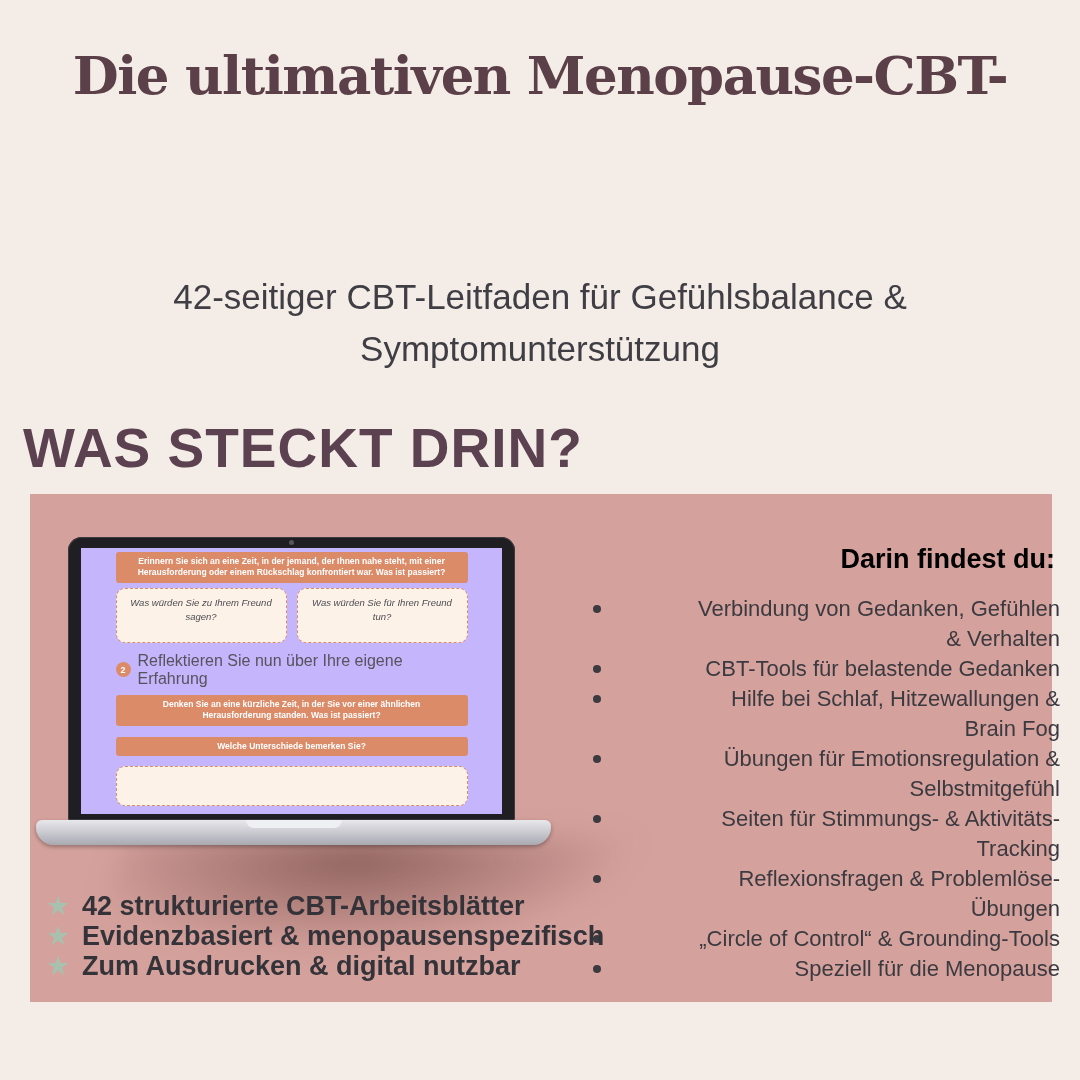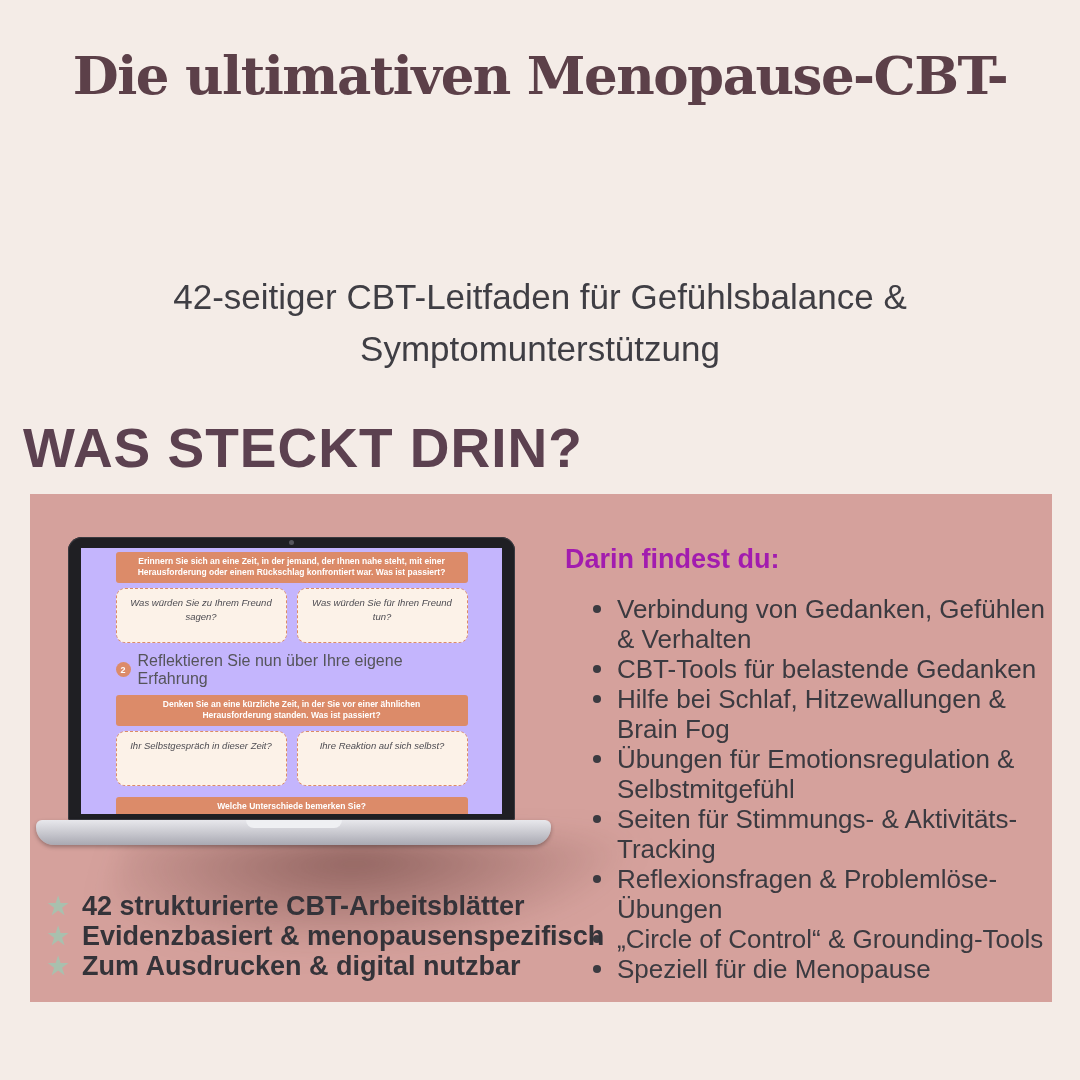--- a/index.html
+++ b/index.html
@@ -78,29 +78,29 @@
     width:15px; height:15px; flex:0 0 15px; border-radius:50%;
     background:#dc8b69; color:#fff; font-size:9px; font-weight:700;
     display:flex; align-items:center; justify-content:center; font-style:normal;
   }
   .ws-step-text { font-size:16px; color:#55545a; }
   .ws-banner.single { margin-top:11px; }
   .ws-partial { margin-top:5px; min-height:40px; }
   
   .contents-heading {
     position:absolute; left:565px; top:544px; width:490px;
-    text-align:left; font-size:27px; font-weight:bold; color:#a21caf;
+    text-align:right; font-size:27px; font-weight:bold; color:#000000;
   }
   .contents-list {
     position:absolute; left:590px; top:594px; width:470px;
     list-style:none;
   }
   .contents-list li {
     position:relative; padding-left:27px;
-    font-size:26px; line-height:30px; color:#3b3a40; white-space:pre-line;
+    font-size:22px; line-height:30px; color:#3b3a40; white-space:pre-line;text-align:right;
   }
   .contents-list li::before {
     content:""; position:absolute; left:3px; top:11px;
     width:8px; height:8px; border-radius:50%; background:#3b3a40;
   }
   
   .features { position:absolute; left:46px; top:891px; }
   .feature { display:flex; align-items:center; height:30px; }
   .star-icon {
     color:#a9c0ae; font-size:27px; line-height:30px; width:36px;
@@ -136,24 +136,20 @@
 sagen?</div>
         <div class="ws-box">Was würden Sie für Ihren Freund
 tun?</div>
       </div>
       <div class="ws-step">
         <div class="ws-step-badge">2</div>
         <div class="ws-step-text">Reflektieren Sie nun über Ihre eigene Erfahrung</div>
       </div>
       <div class="ws-banner">Denken Sie an eine kürzliche Zeit, in der Sie vor einer ähnlichen
 Herausforderung standen. Was ist passiert?</div>
-      <div class="ws-row">
-        <div class="ws-box">Ihr Selbstgespräch in dieser Zeit?</div>
-        <div class="ws-box">Ihre Reaktion auf sich selbst?</div>
-      </div>
       <div class="ws-banner single">Welche Unterschiede bemerken Sie?</div>
       <div class="ws-row">
         <div class="ws-box ws-partial"></div>
       </div>
     </div>
   </div>
   <div class="laptop-base">
     <div class="laptop-notch"></div>
   </div>
 

